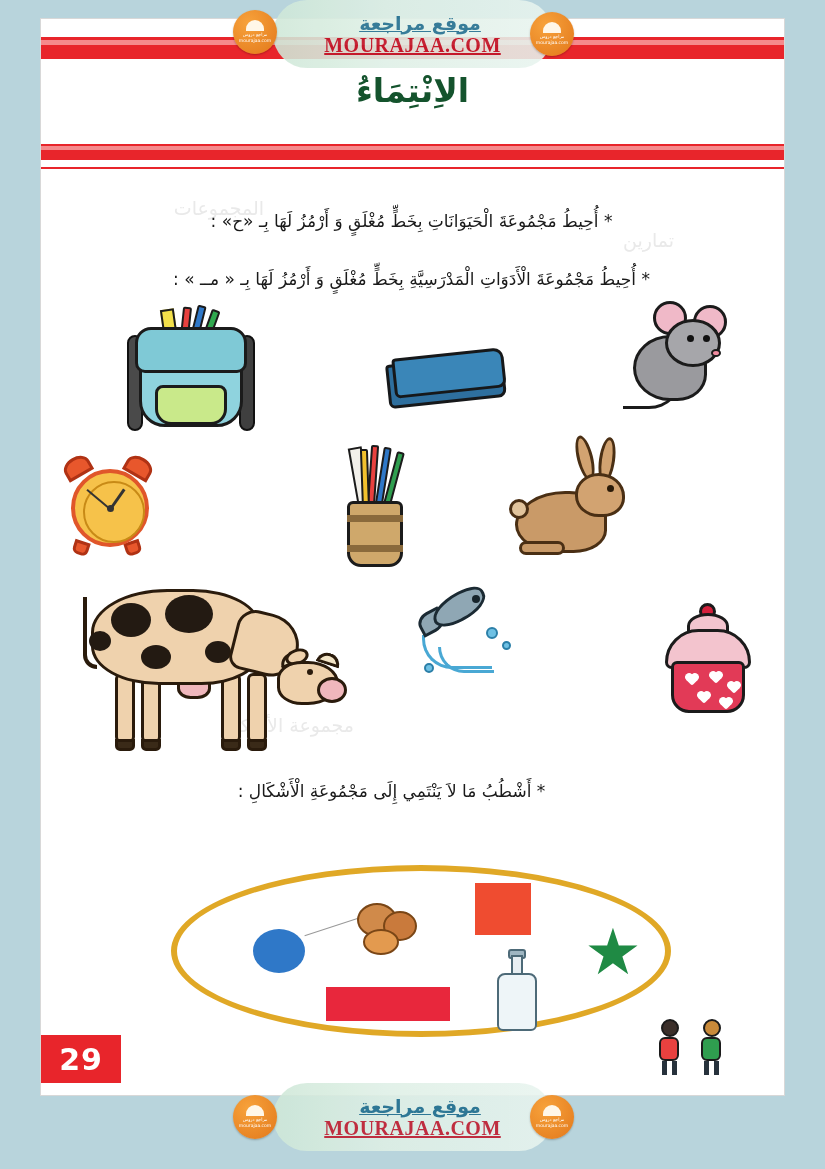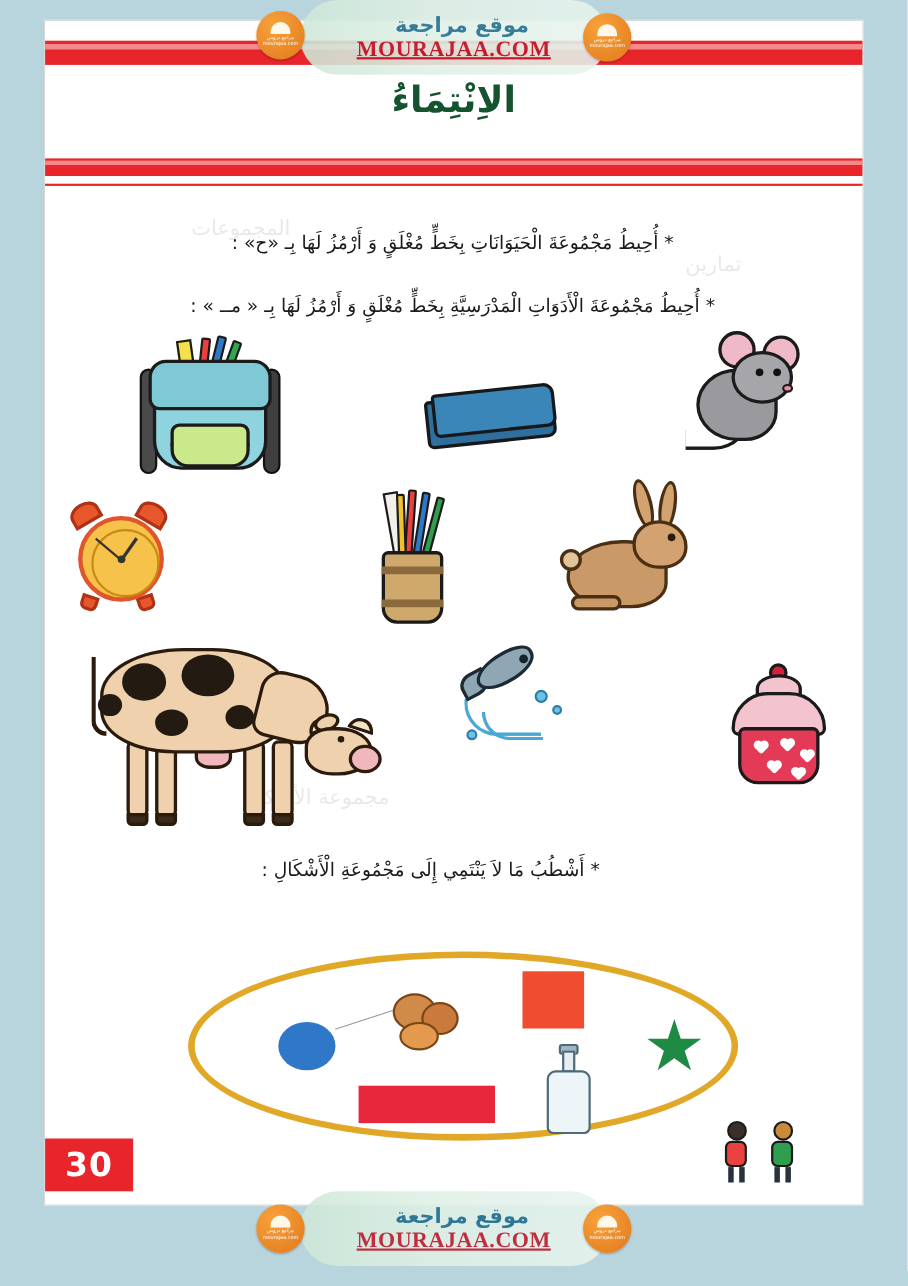--- a/index.html
+++ b/index.html
@@ -615,20 +615,21 @@
     align-items: center;
     justify-content: center;
     direction: rtl;
   }
   .wm-top { top: 0px; }
   .wm-bottom { bottom: 18px; }
   .wm-line1 {
     font-size: 19px;
     color: #1c6b8c;
     font-weight: bold;
+    text-decoration: underline;
     margin-left: 15px;
   }
   .wm-line2 {
     font-size: 20px;
     color: #c0172a;
     font-weight: bold;
     letter-spacing: 0.5px;
     font-family: "Liberation Serif", serif;
     text-decoration: underline;
   }
@@ -820,21 +821,21 @@
     <div class="kid-leg" style="left:11px; top:42px;"></div>
     <div class="kid-leg" style="left:21px; top:42px;"></div>
   </div>
   <div class="kid" style="left:652px; top:1000px; width:40px; height:60px;">
     <div class="kid-head" style="left:10px; top:0px; background:#c98a3a;"></div>
     <div class="kid-body" style="left:8px; top:18px; background:#2f9e4f;"></div>
     <div class="kid-leg" style="left:11px; top:42px;"></div>
     <div class="kid-leg" style="left:21px; top:42px;"></div>
   </div>
 
-  <div class="pagenum">30</div>
+  <div class="pagenum">29</div>
 
 </div>
 
 <div class="wm wm-top">
   <div class="wm-line1">موقع مراجعة</div>
   <div class="wm-line2">MOURAJAA.COM</div>
 </div>
 <div class="wm-badge badge-tl">
   <div class="dome"></div>
   <div>مراجع دروس mourajaa.com</div>

